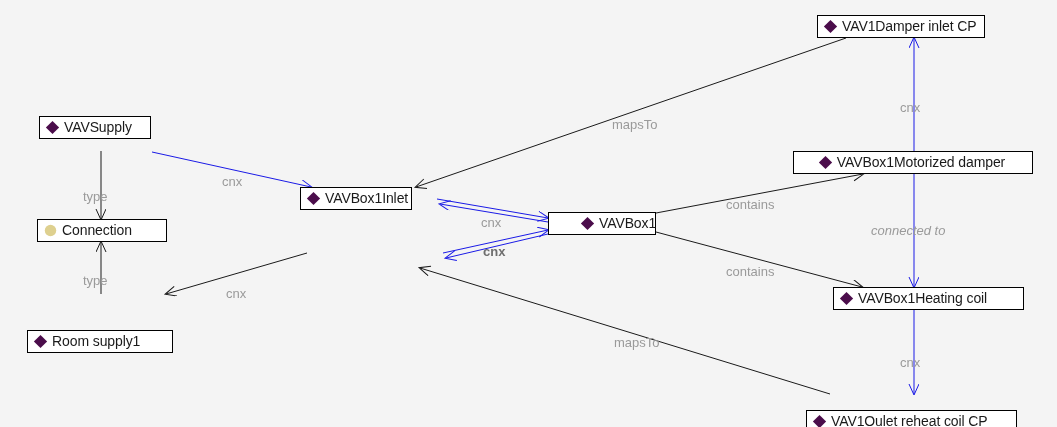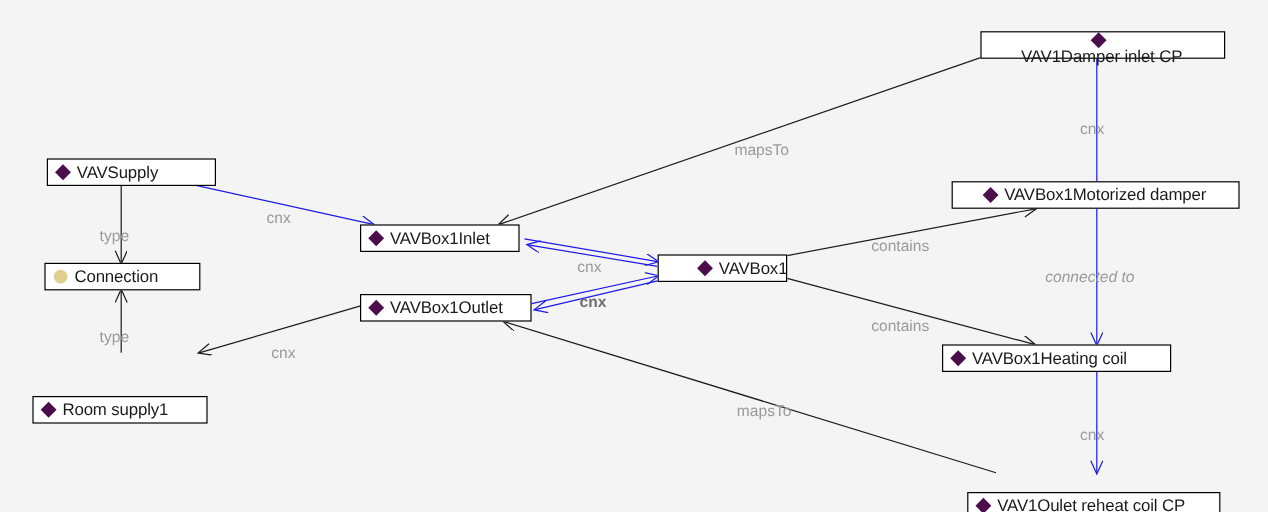--- a/index.html
+++ b/index.html
@@ -112,61 +112,57 @@
 
     <line x1="656" y1="232" x2="862" y2="287" stroke="#1a1a1a" stroke-width="1" marker-end="url(#arrow-black)"></line>
 
     <line x1="914" y1="151" x2="914" y2="38" stroke="#1a1ae6" stroke-width="1" marker-end="url(#arrow-blue)"></line>
 
     <line x1="914" y1="173" x2="914" y2="287" stroke="#1a1ae6" stroke-width="1" marker-end="url(#arrow-blue)"></line>
 
     <line x1="914" y1="309" x2="914" y2="394" stroke="#1a1ae6" stroke-width="1" marker-end="url(#arrow-blue)"></line>
   </svg>
 
-  <div class="node" style="left:39px; top:132px; width:141px;">
+  <div class="node" style="left:39px; top:116px; width:112px;">
     <span class="node-icon icon-diamond"></span>
     <span class="node-label">VAVSupply</span>
   </div>
 
   <div class="node" style="left:37px; top:219px; width:130px;">
     <span class="node-icon icon-circle"></span>
     <span class="node-label">Connection</span>
   </div>
 
   <div class="node" style="left:27px; top:294px; width:146px;margin-top:36px;">
     <span class="node-icon icon-diamond"></span>
     <span class="node-label">Room supply1</span>
   </div>
 
-  <div class="node" style="left:300px; top:187px; width:133px;">
+  <div class="node" style="left:300px; top:187px; width:112px;">
     <span class="node-icon icon-diamond"></span>
     <span class="node-label">VAVBox1Inlet</span>
   </div>
 
-  <div class="node" style="left:300px; top:245px; width:143px;">
-    <span class="node-icon icon-diamond"></span>
-    <span class="node-label">VAVBox1Outlet</span>
-  </div>
 
   <div class="node" style="left:548px; top:212px; width:108px;padding-left:32px;">
     <span class="node-icon icon-diamond"></span>
     <span class="node-label">VAVBox1</span>
   </div>
 
-  <div class="node" style="left:817px; top:26px; width:204px;flex-direction:column;">
+  <div class="node" style="left:817px; top:15px; width:168px;">
     <span class="node-icon icon-diamond"></span>
     <span class="node-label">VAV1Damper inlet CP</span>
   </div>
 
   <div class="node" style="left:793px; top:151px; width:240px;justify-content:center;">
     <span class="node-icon icon-diamond"></span>
     <span class="node-label">VAVBox1Motorized damper</span>
   </div>
 
-  <div class="node" style="left:785px; top:287px; width:191px;">
+  <div class="node" style="left:833px; top:287px; width:191px;">
     <span class="node-icon icon-diamond"></span>
     <span class="node-label">VAVBox1Heating coil</span>
   </div>
 
   <div class="node" style="left:806px; top:394px; width:211px;margin-top:16px;">
     <span class="node-icon icon-diamond"></span>
     <span class="node-label">VAV1Oulet reheat coil CP</span>
   </div>
 
   <div class="edge-label" style="left:83px; top:190px;">type</div>

